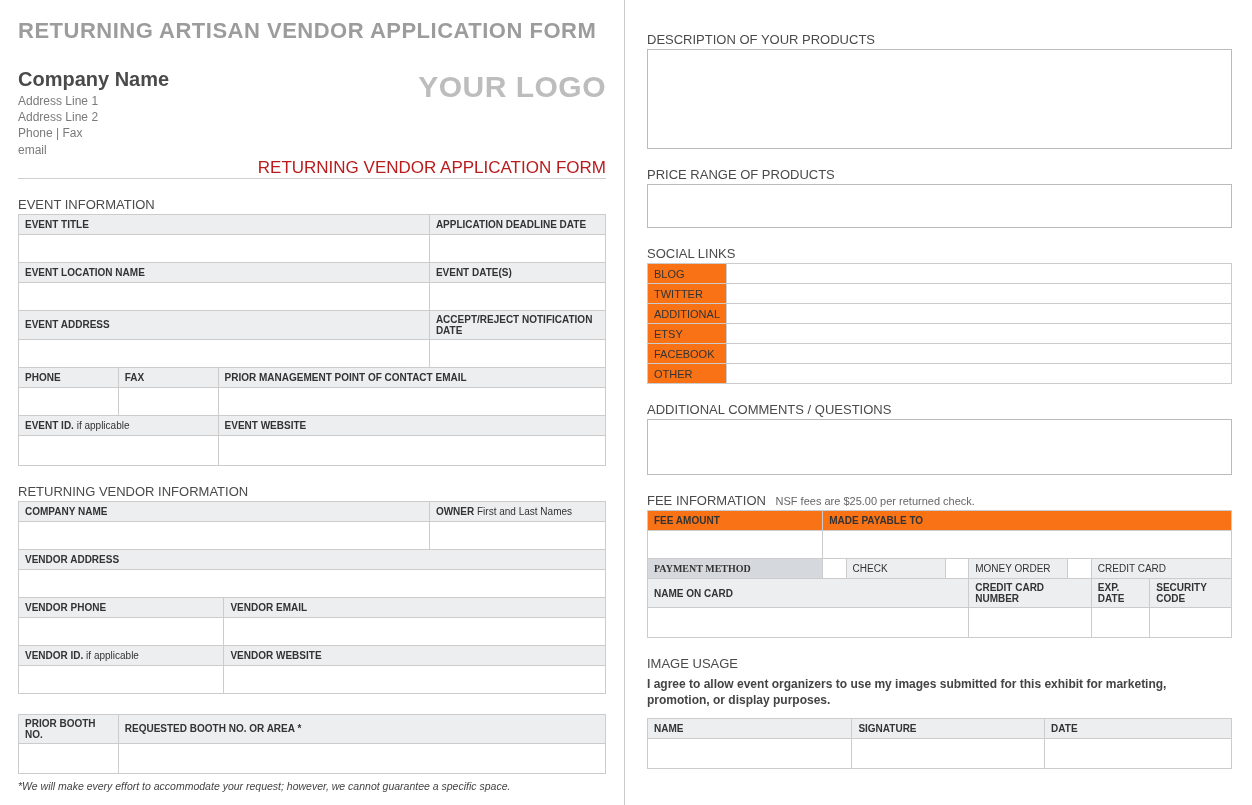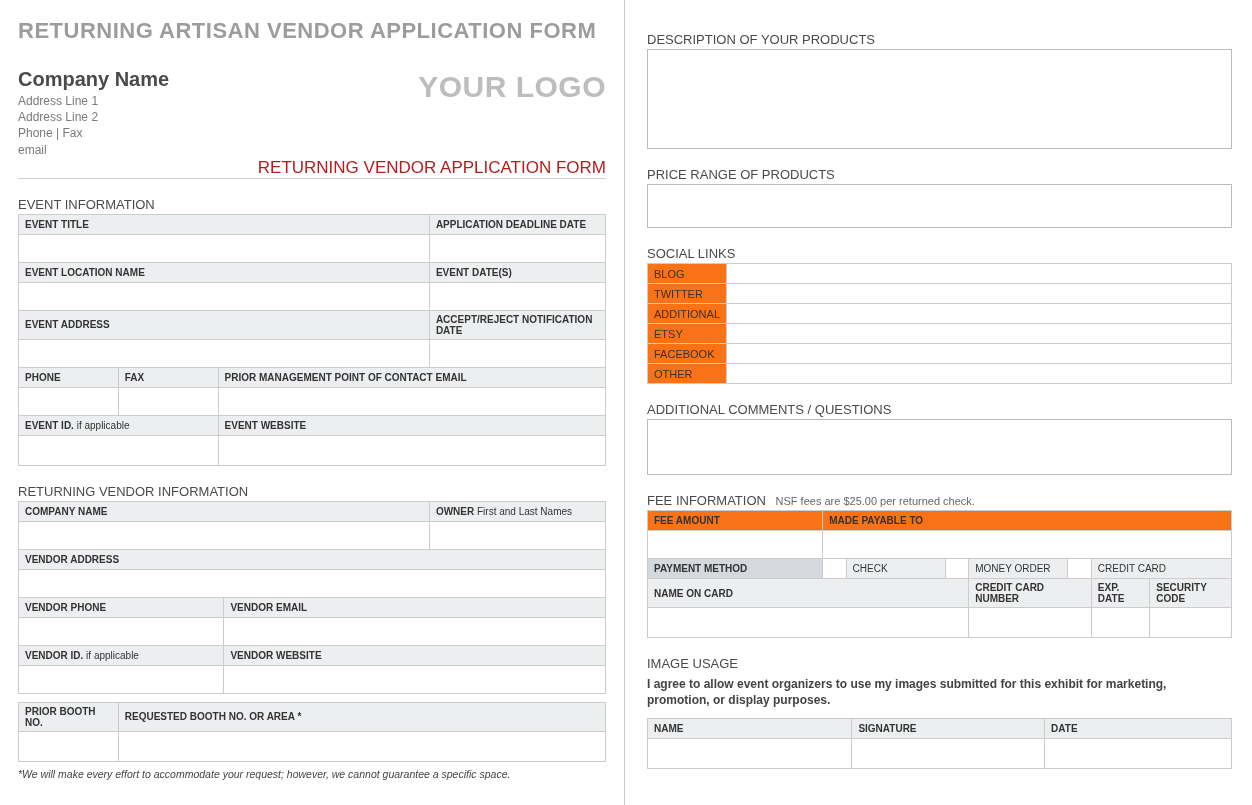--- a/index.html
+++ b/index.html
@@ -123,21 +123,21 @@
   }
   .image-usage-text {
     font-size: 12px;
     color: #444;
     line-height: 1.35;
     margin-top: 3px;
     margin-bottom: 10px;
     font-weight: bold;
   }
   .fee-hdr th { background: #f97316; }
-  .pay-method-hdr { background: #d5d9de !important; }
+  .pay-method-hdr { background: #d5d9de !important; font-family: Liberation Serif, serif; }
   .checkbox-cell { width: 24px; background: #fff; }
   .pay-option {
     background: #eceef0;
     font-weight: normal;
   }
 </style>
 </head>
 <body>
 
 <div class="col col-left">
@@ -233,21 +233,21 @@
     <tr>
       <th><span>VENDOR ID.</span><span class="hint"> if applicable</span></th>
       <th colspan="2">VENDOR WEBSITE</th>
     </tr>
     <tr>
       <td class="input"></td>
       <td colspan="2" class="input"></td>
     </tr>
   </tbody>
     </table>
-  <table style="margin-top:8px">
+  <table style="margin-top:20px">
     <tbody>
         <tr>
       <th style="width:17%">PRIOR BOOTH NO.</th>
       <th>REQUESTED BOOTH NO. OR AREA *</th>
     </tr>
     <tr>
       <td class="input-tall"></td>
       <td class="input-tall"></td>
     </tr>
   </tbody>

